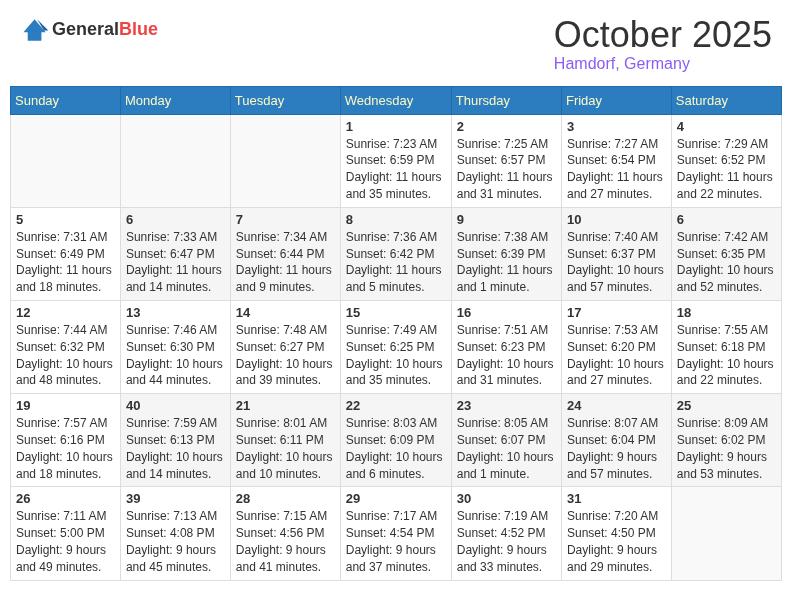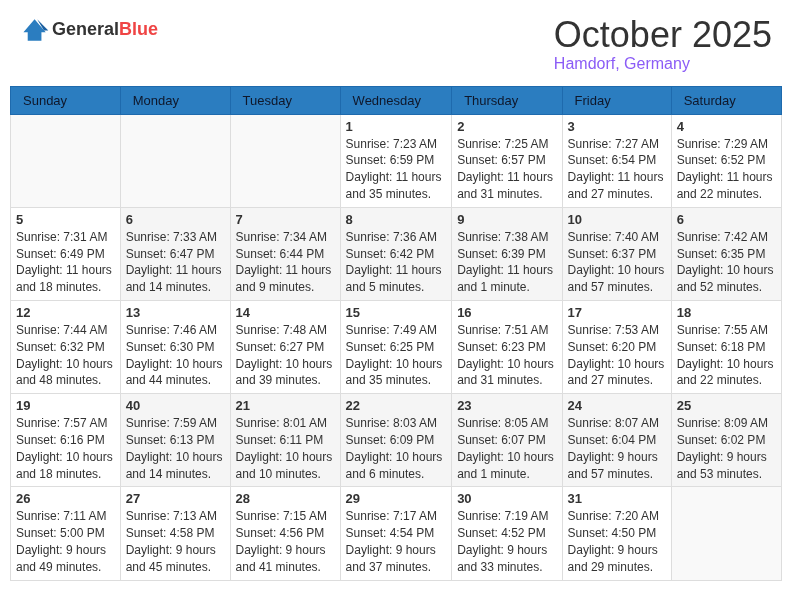--- a/index.html
+++ b/index.html
@@ -54,22 +54,22 @@
       font-size: 16px;
       color: #8b5cf6;
     }
     .calendar {
       width: 100%;
       border-collapse: collapse;
       border: 1px solid #ccc;
     }
     .calendar th {
       background: #2b7dc0;
-      color: #0f172a;
-      padding: 6px 12px;
+      color: #fef9c3;
+      padding: 6px 4px;
       font-size: 13px;
       font-weight: normal;
       text-align: left;
       border: 1px solid #1e6aad;
     }
     .calendar td {
       vertical-align: top;
       padding: 4px 5px;
       border: 1px solid #ddd;
       width: 113px;
@@ -294,23 +294,23 @@
         </td>
       </tr>
       <tr>
         <td>
           <span class="day-number">26</span>
           <div class="day-info">Sunrise: 7:11 AM
 Sunset: 5:00 PM
 Daylight: 9 hours and 49 minutes.</div>
         </td>
         <td>
-          <span class="day-number">27</span>
+          <span class="day-number">39</span>
           <div class="day-info">Sunrise: 7:13 AM
-Sunset: 4:58 PM
+Sunset: 4:08 PM
 Daylight: 9 hours and 45 minutes.</div>
         </td>
         <td>
           <span class="day-number">28</span>
           <div class="day-info">Sunrise: 7:15 AM
 Sunset: 4:56 PM
 Daylight: 9 hours and 41 minutes.</div>
         </td>
         <td>
           <span class="day-number">29</span>

